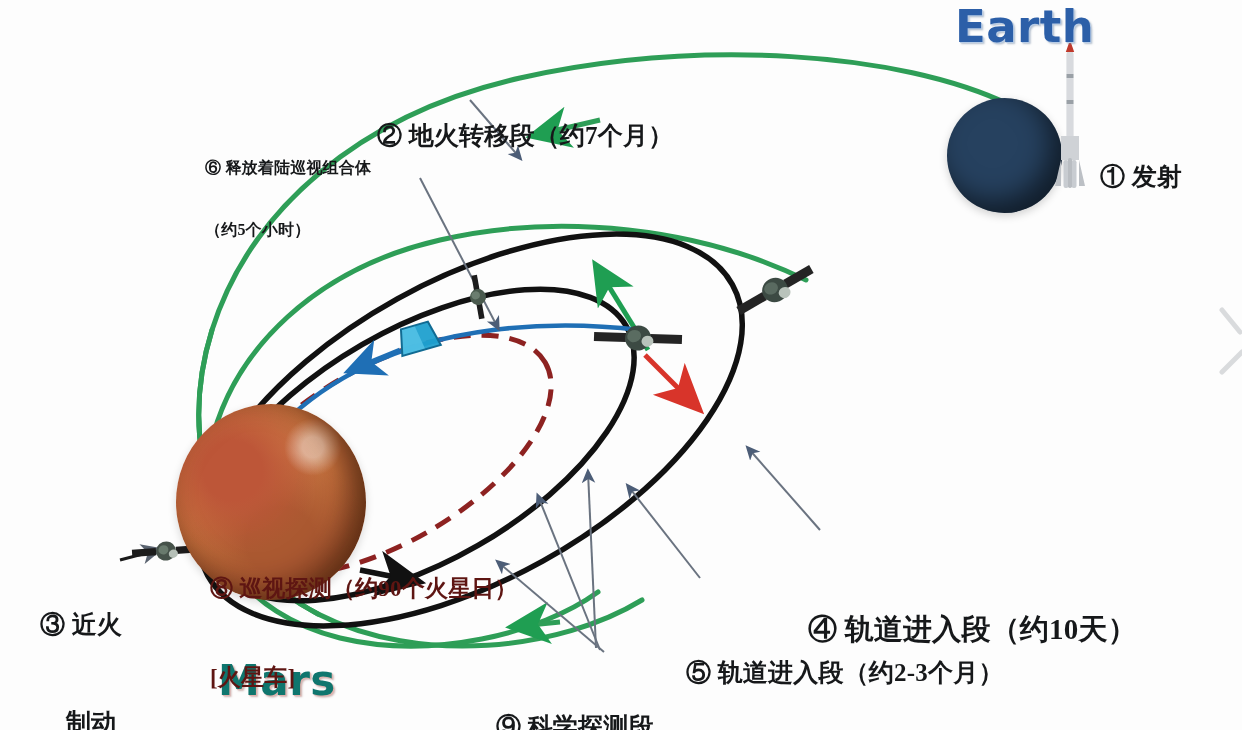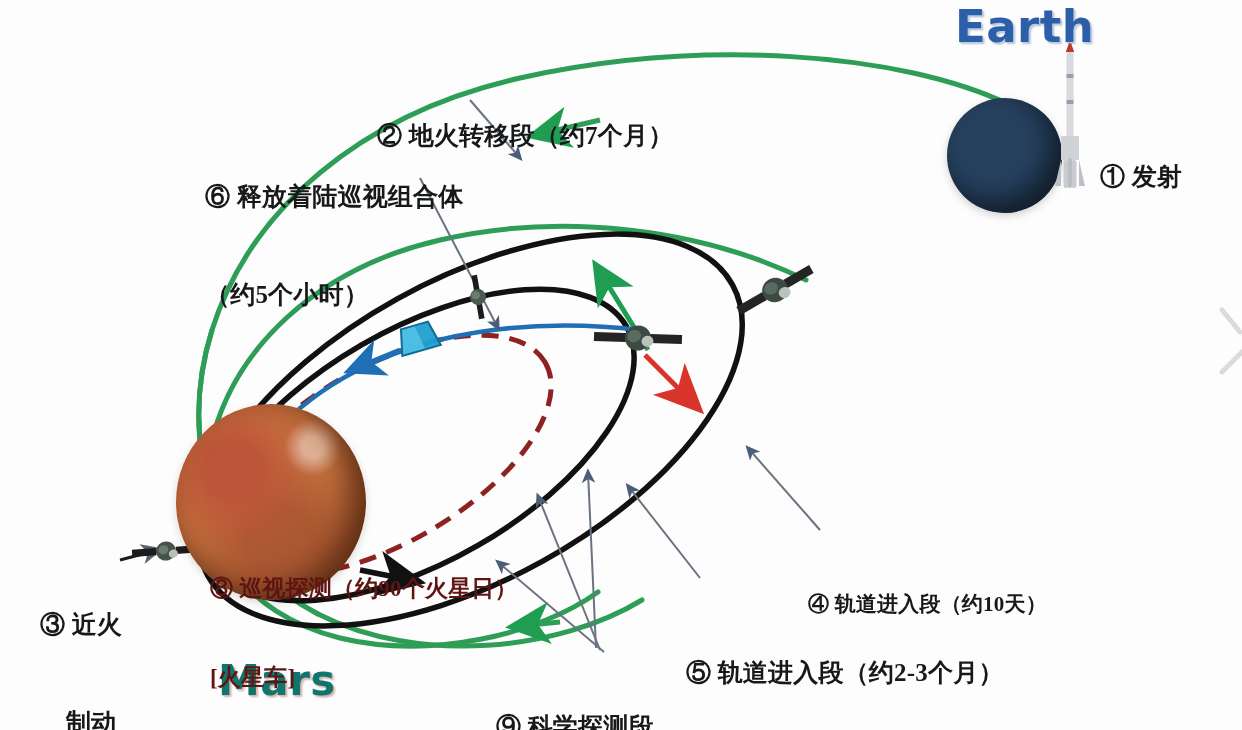--- a/index.html
+++ b/index.html
@@ -192,39 +192,39 @@
   <div class="planet-word" id="mars-word">Mars</div>
 
   <div class="lbl" style="left:1100px;top:96px;font-size:25px;">
     <div>① 发射</div>
   </div>
 
   <div class="lbl" style="left:377px;top:55px;font-size:25px;">
     <div>② 地火转移段（约7个月）</div>
   </div>
 
-  <div class="lbl" style="left:205px;top:116px;font-size:25px;">
+  <div class="lbl" style="left:205px;top:116px;font-size:16px;">
     <div>⑥ 释放着陆巡视组合体</div>
     <div>（约5个小时）</div>
   </div>
 
   <div class="lbl" style="left:40px;top:544px;font-size:25px;">
     <div>③ 近火</div>
     <div style="padding-left:26px;">制动</div>
   </div>
 
   <div class="lbl red" style="left:210px;top:450px;font-size:23px;">
   </div>
 
   <div class="lbl red" style="left:210px;top:514px;font-size:23px;">
     <div>⑧ 巡视探测（约90个火星日）</div>
     <div>[火星车]</div>
   </div>
 
-  <div class="lbl" style="left:808px;top:536px;font-size:21px;">
+  <div class="lbl" style="left:808px;top:536px;font-size:29px;">
     <div>④ 轨道进入段（约10天）</div>
   </div>
 
   <div class="lbl" style="left:686px;top:592px;font-size:25px;">
     <div>⑤ 轨道进入段（约2-3个月）</div>
   </div>
 
   <div class="lbl" style="left:470px;top:646px;font-size:25px;">
     <div style="padding-left:26px;">⑨ 科学探测段</div>
     

